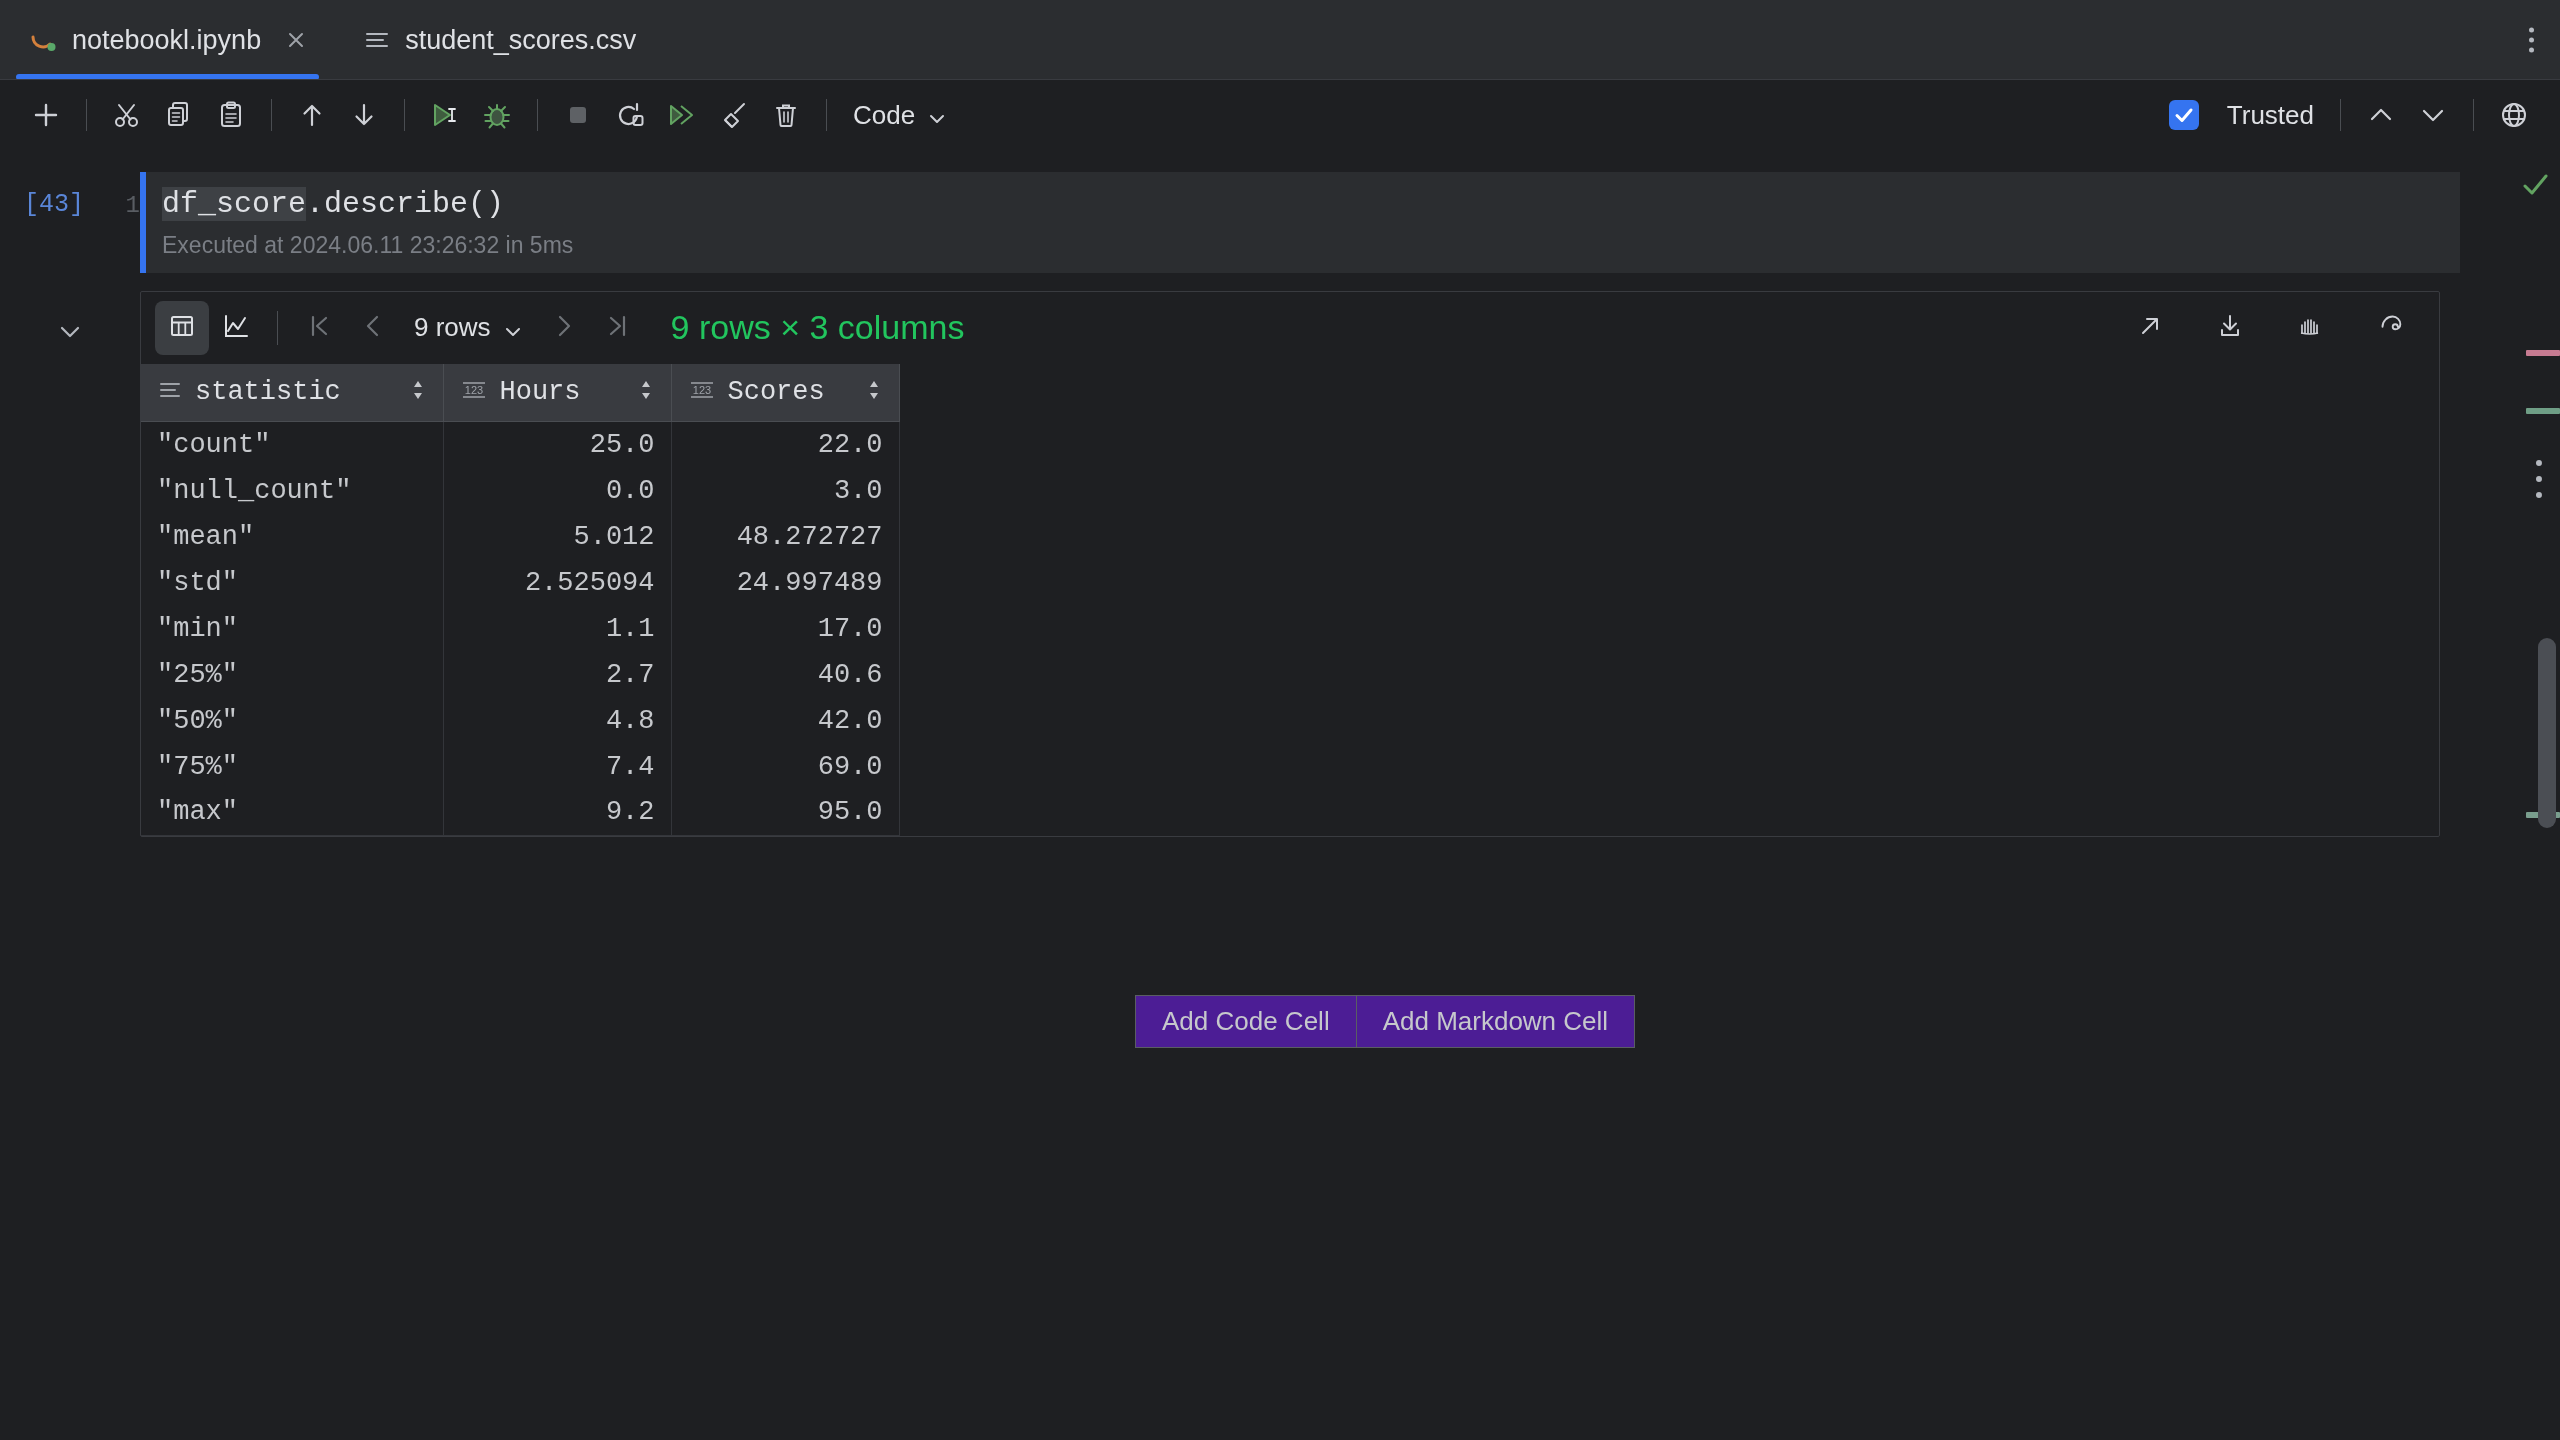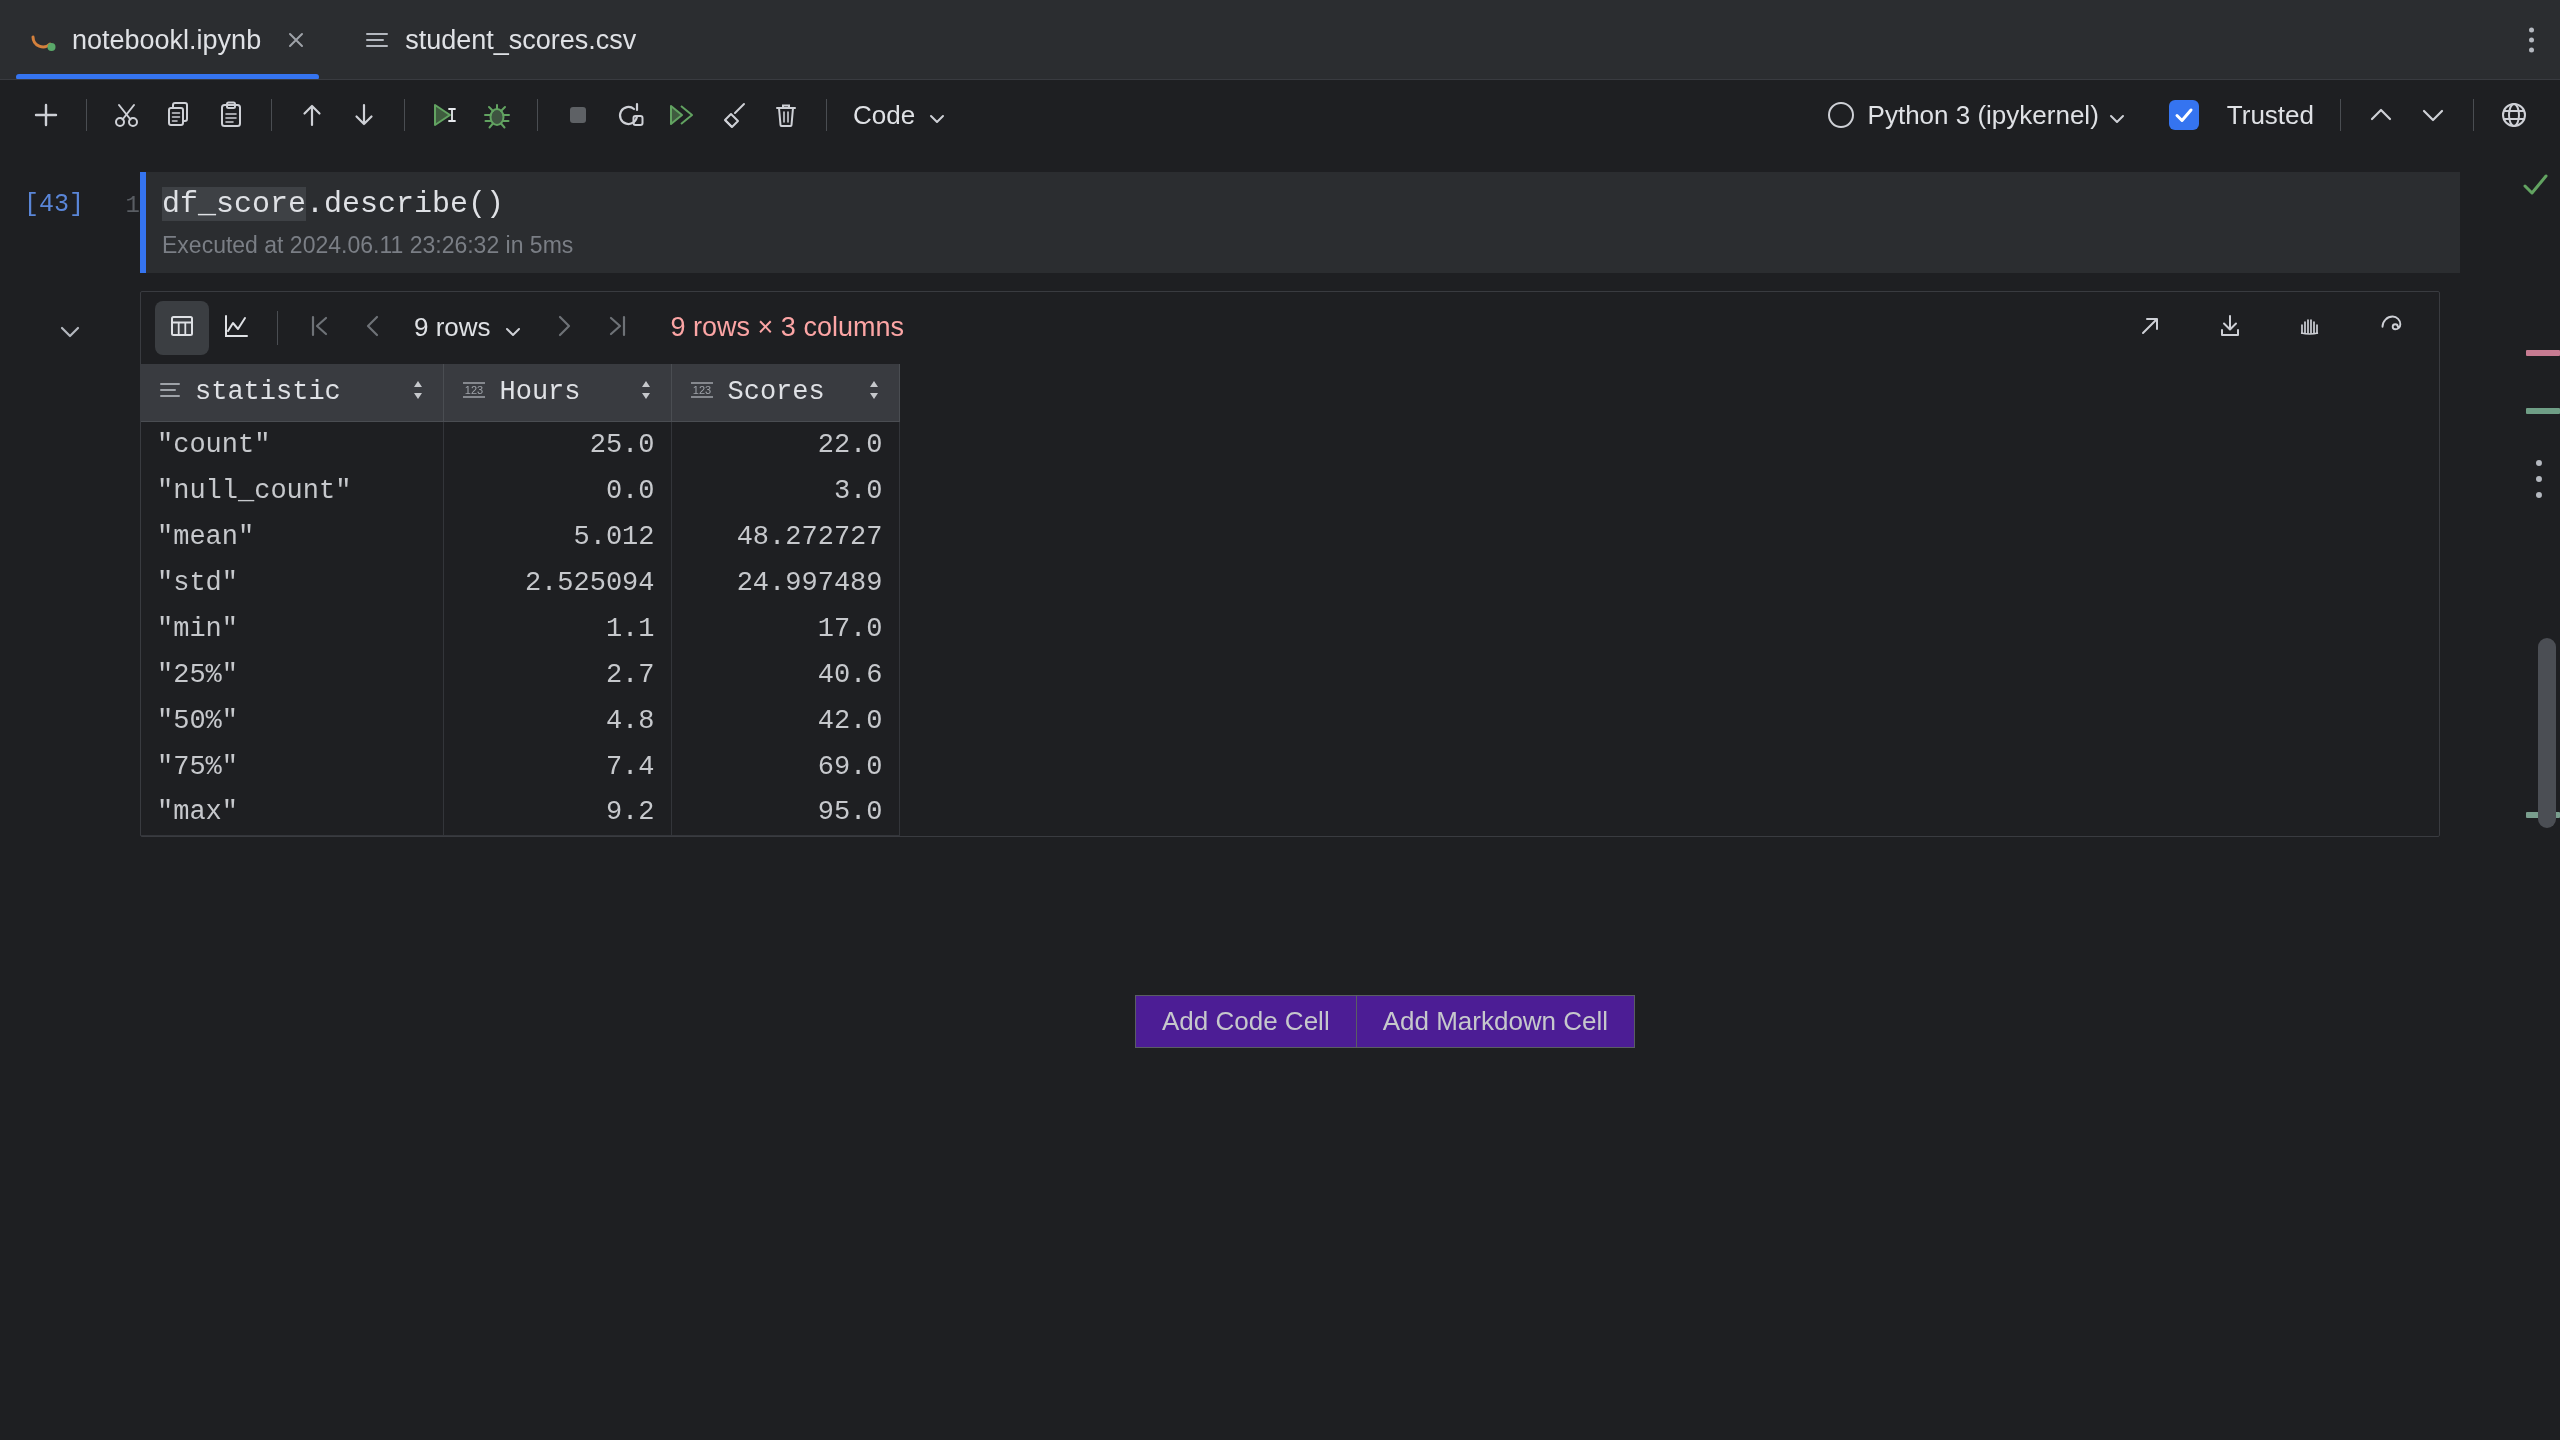--- a/index.html
+++ b/index.html
@@ -121,21 +121,21 @@
     width: 54px; height: 54px; display: flex; align-items: center; justify-content: center;
     border-radius: 8px; color: #ced0d6;
   }
   .tt-btn.selected { background: #3b3e42; }
   .tt-btn.dim { color: #6e7277; }
   .tt-sep { width: 1px; height: 34px; background: #4a4d52; margin: 0 14px; }
   .rows-select {
     display: flex; align-items: center; gap: 12px; padding: 0 14px; height: 54px;
     font-size: 26px; color: #dfe1e5;
   }
-  .tt-dims { font-size: 27px; color: #fca5a5; margin-left: 26px; }
+  .tt-dims { font-size: 34px; color: #22c55e; margin-left: 26px; }
   .tt-right { margin-left: auto; display: flex; align-items: center; gap: 26px; padding-right: 8px; }
 
   table.dataview { border-collapse: collapse; table-layout: fixed; }
   table.dataview th {
     background: #393b40; height: 58px; padding: 0 16px;
     border-right: 1px solid #4a4d52; border-bottom: 1px solid #4a4d52;
     font-weight: normal;
   }
   .th-inner { display: flex; align-items: center; gap: 12px; }
   .th-name {
@@ -318,29 +318,20 @@
       <svg viewBox="0 0 20 20" width="20" height="20">
           <path d="M4 7 L10 13 L16 7" fill="none" stroke="#ced0d6" stroke-width="2" stroke-linecap="round" stroke-linejoin="round"></path>
         </svg>
     </span>
   </div>
 
   <div class="spacer"></div>
 
   <div class="tb-right">
 
-    <div class="tb-text" style="gap:8px;">
-      <span class="kernel-circle"></span>
-      <span class="tb-label">Python 3 (ipykernel)</span>
-      <span class="chev">
-        <svg viewBox="0 0 20 20" width="20" height="20">
-            <path d="M4 7 L10 13 L16 7" fill="none" stroke="#ced0d6" stroke-width="2" stroke-linecap="round" stroke-linejoin="round"></path>
-          </svg>
-      </span>
-    </div>
 
     <div class="tb-text" style="margin-left:18px;">
       <span class="checkbox">
         <svg viewBox="0 0 22 22">
             <path d="M4 11.5 L9 16.5 L18 6" fill="none" stroke="#ffffff" stroke-width="3" stroke-linecap="round" stroke-linejoin="round"></path>
           </svg>
       </span>
       <span class="tb-label">Trusted</span>
     </div>
 

